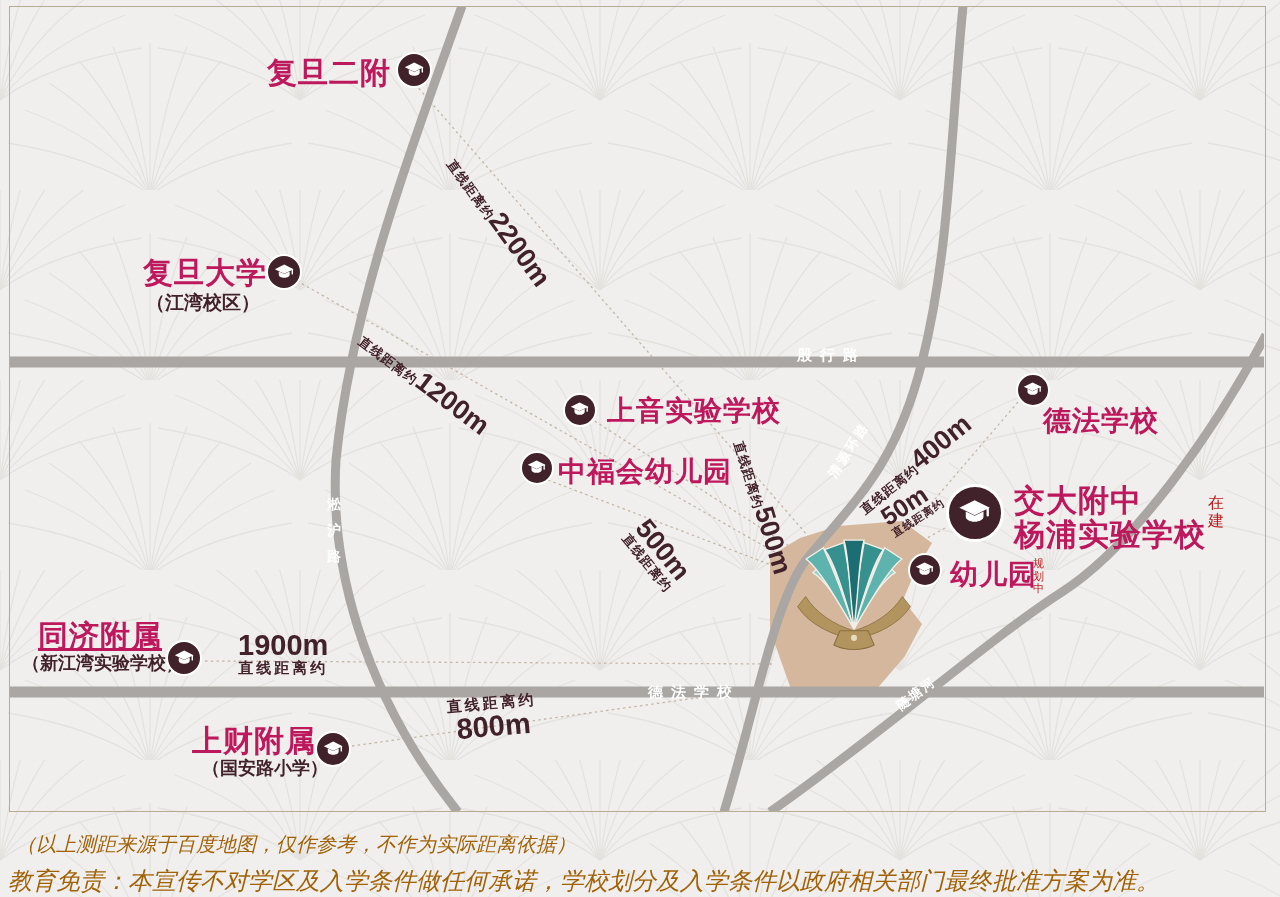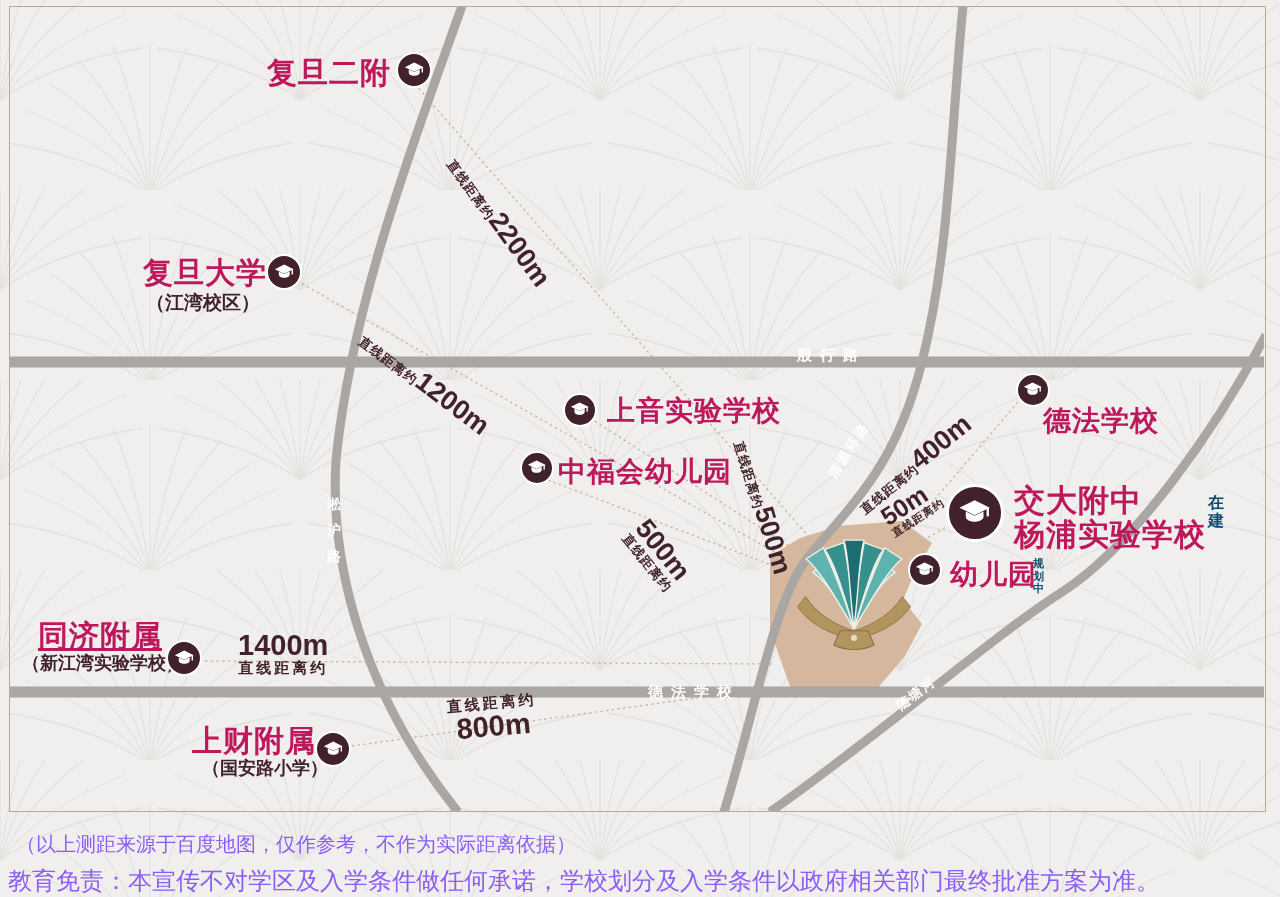--- a/index.html
+++ b/index.html
@@ -32,24 +32,24 @@
   .dist .dp{font-size:13px;font-weight:800;letter-spacing:1px;}
   .dist .dv{font-size:27px;font-weight:800;letter-spacing:0;}
   .dist.col{display:flex;flex-direction:column;line-height:1.05;}
   
   .road-label{
     position:absolute;color:#ffffff;font-weight:700;white-space:nowrap;
   }
   .road-label.h{font-size:15px;letter-spacing:8px;}
   .road-label.v{font-size:14px;width:15px;word-break:break-all;line-height:1.85;white-space:normal;letter-spacing:0;}
   .vtag{
-    position:absolute;color:#0c4a6e;font-weight:700;word-break:break-all;white-space:normal;
+    position:absolute;color:#b91c1c;font-weight:400;word-break:break-all;white-space:normal;
     line-height:1.15;
   }
-  .footer-text{position:absolute;color:#8b5cf6;font-weight:500;white-space:nowrap;}
+  .footer-text{position:absolute;color:#a16207;font-weight:500;white-space:nowrap;font-style:italic;}
 </style>
 </head>
 <body>
 
 <svg width="0" height="0" style="position:absolute">
   <defs>
     <symbol id="cap" viewBox="0 0 24 22">
       <path d="M12 2 L23 7.4 L12 12.8 L1 7.4 Z" fill="#ffffff"></path>
       <path d="M5.6 10.1 V14 C5.6 16 8.5 17.6 12 17.6 C15.5 17.6 18.4 16 18.4 14 V10.1 L12 13.2 Z" fill="#ffffff"></path>
       <rect x="20.6" y="7.4" width="1.7" height="6.4" rx="0.8" fill="#ffffff"></rect>
@@ -221,21 +221,21 @@
   <span class="dp">直线距离约</span>
 </div>
 <div class="dist" style="left:850px;top:496px;transform:rotate(-39deg);transform-origin:left top;">
   <span class="dp">直线距离约</span><span class="dv">400m</span>
 </div>
 <div class="dist col" style="left:876px;top:508px;transform:rotate(-33deg);transform-origin:left top;">
   <span class="dv" style="font-size:25px;">50m</span>
   <span class="dp" style="font-size:11px;">直线距离约</span>
 </div>
 <div class="dist col" style="left:238px;top:630px;align-items:center;">
-  <span class="dv" style="font-size:29px;">1400m</span>
+  <span class="dv" style="font-size:29px;">1900m</span>
   <span class="dp" style="font-size:15px;letter-spacing:3px;">直线距离约</span>
 </div>
 <div class="dist col" style="left:446px;top:699px;align-items:center;transform:rotate(-5deg);transform-origin:left top;">
   <span class="dp" style="font-size:15px;letter-spacing:3px;">直线距离约</span>
   <span class="dv" style="font-size:29px;">800m</span>
 </div>
 
 <div class="footer-text" style="left:16px;top:831px;font-size:20px;">（以上测距来源于百度地图，仅作参考，不作为实际距离依据）</div>
 <div class="footer-text" style="left:8px;top:865px;font-size:24px;">教育免责：本宣传不对学区及入学条件做任何承诺，学校划分及入学条件以政府相关部门最终批准方案为准。</div>
 

